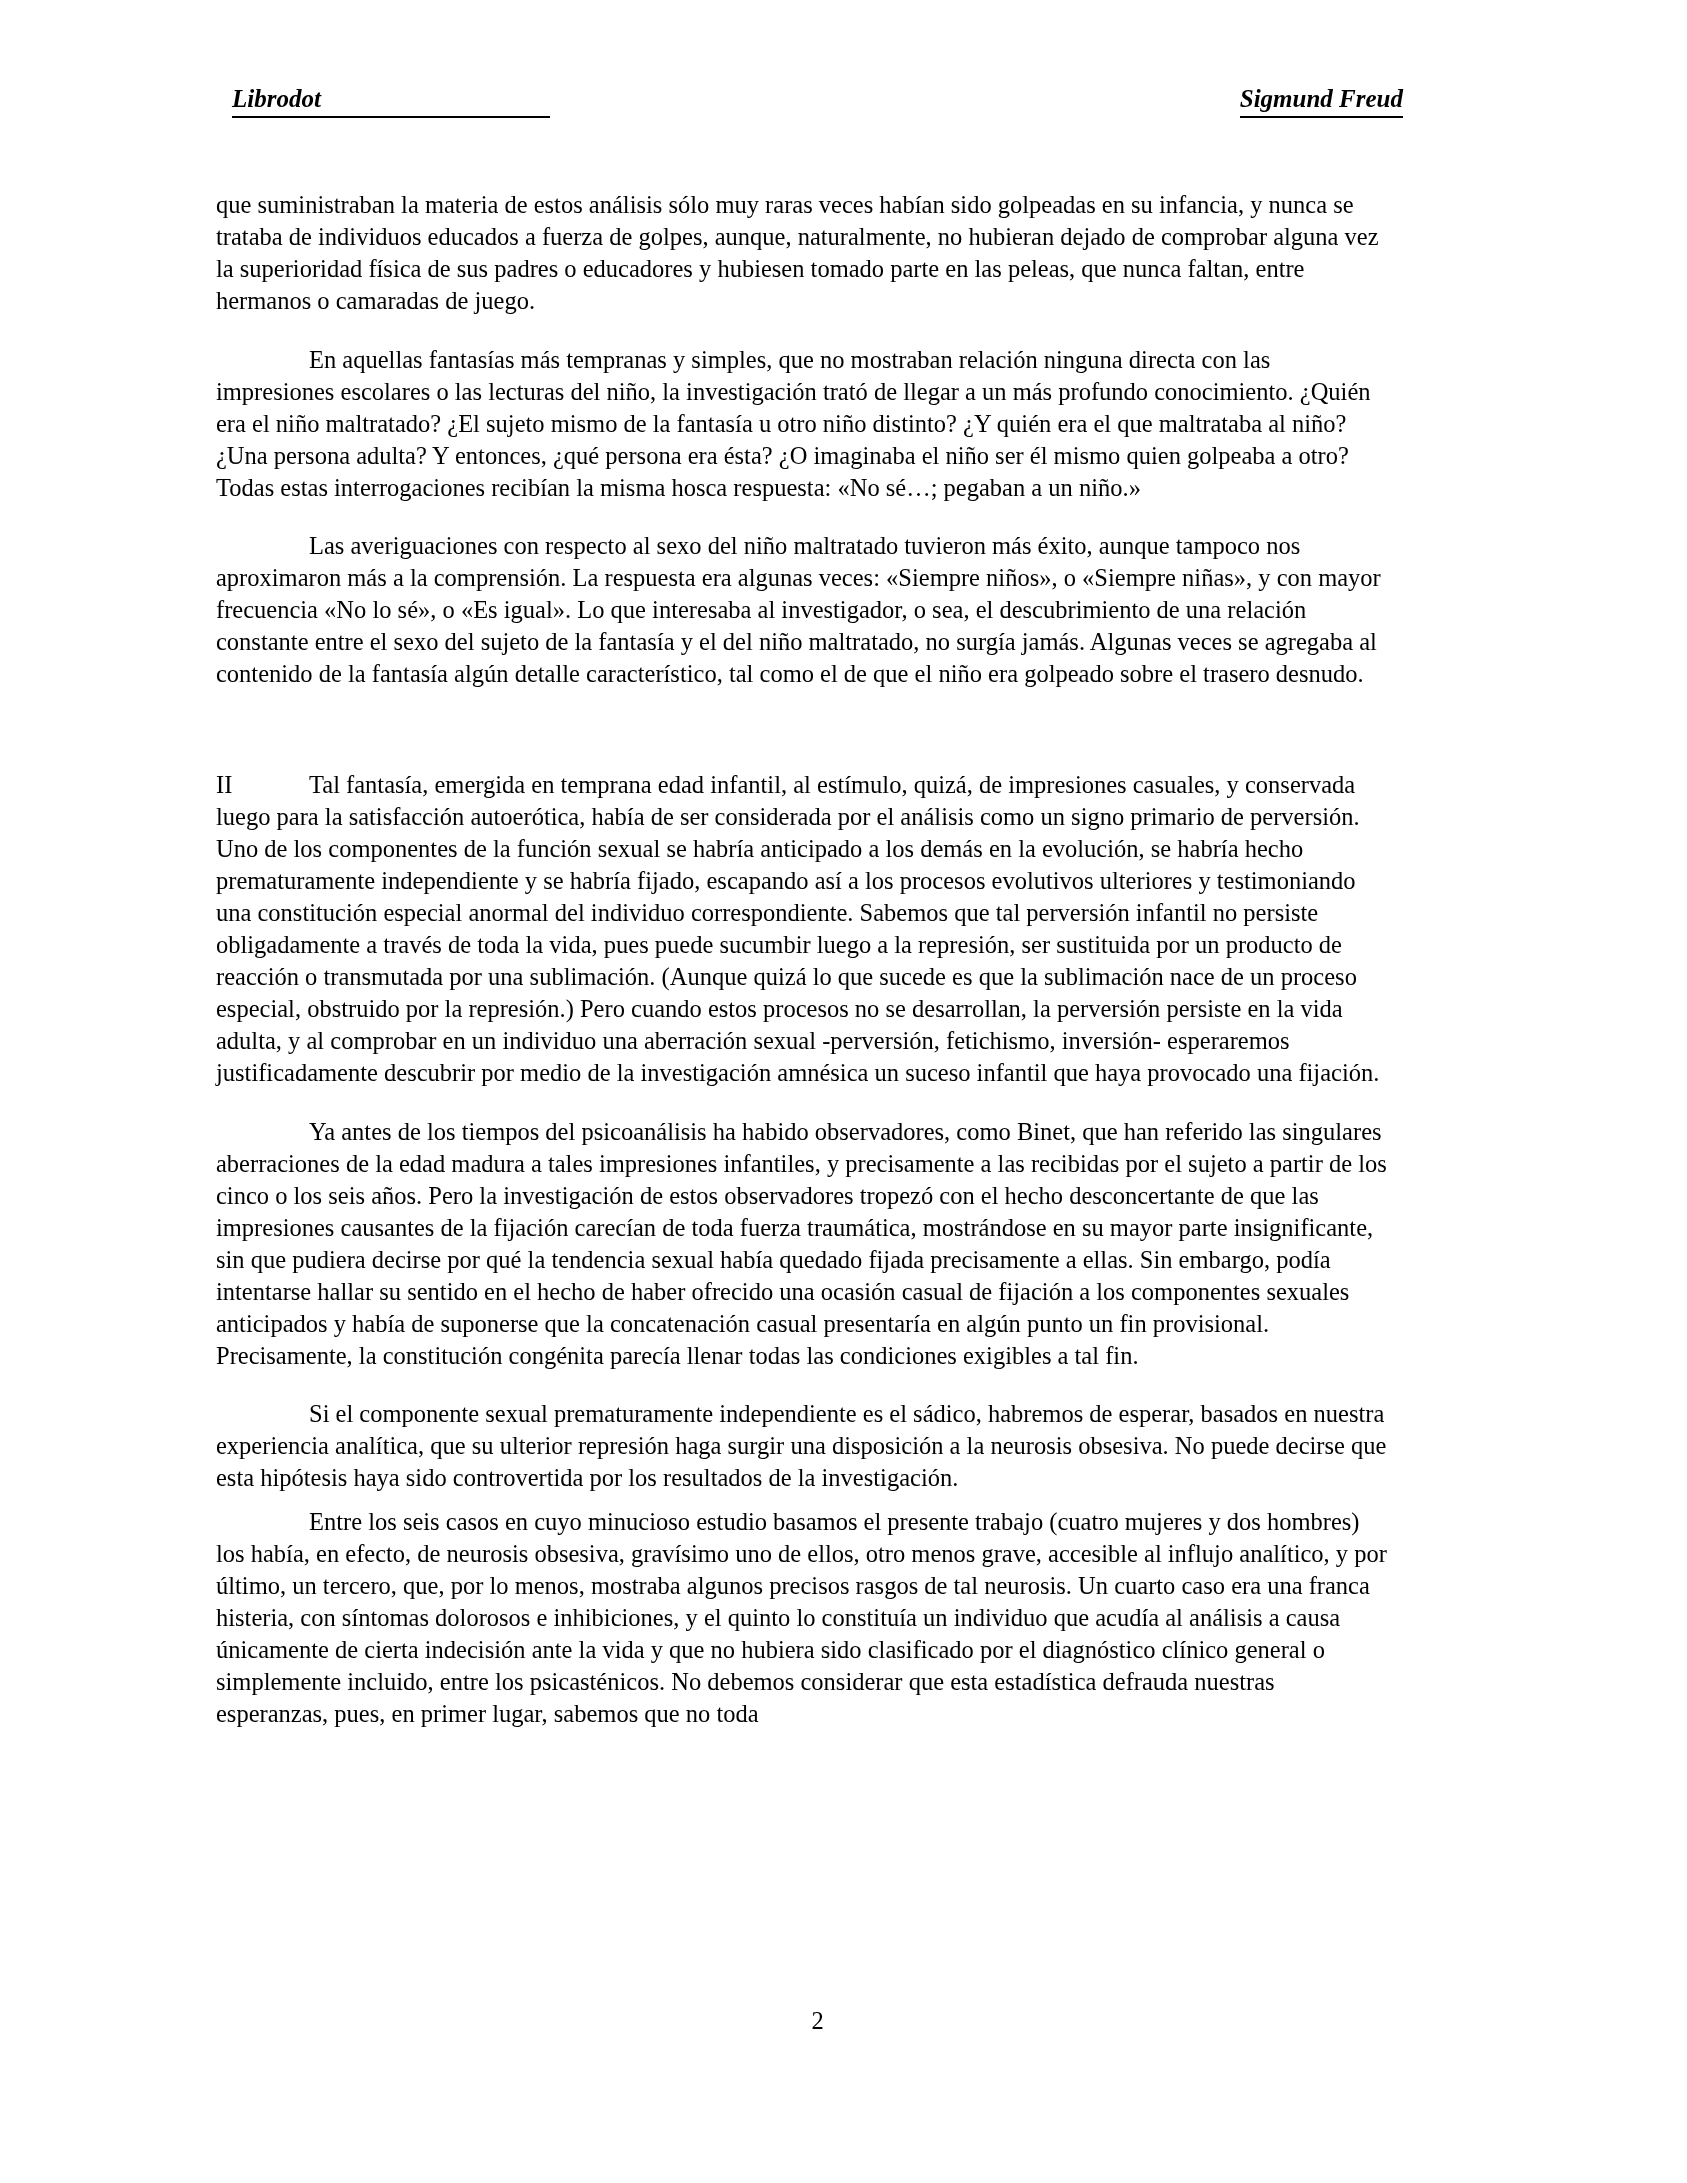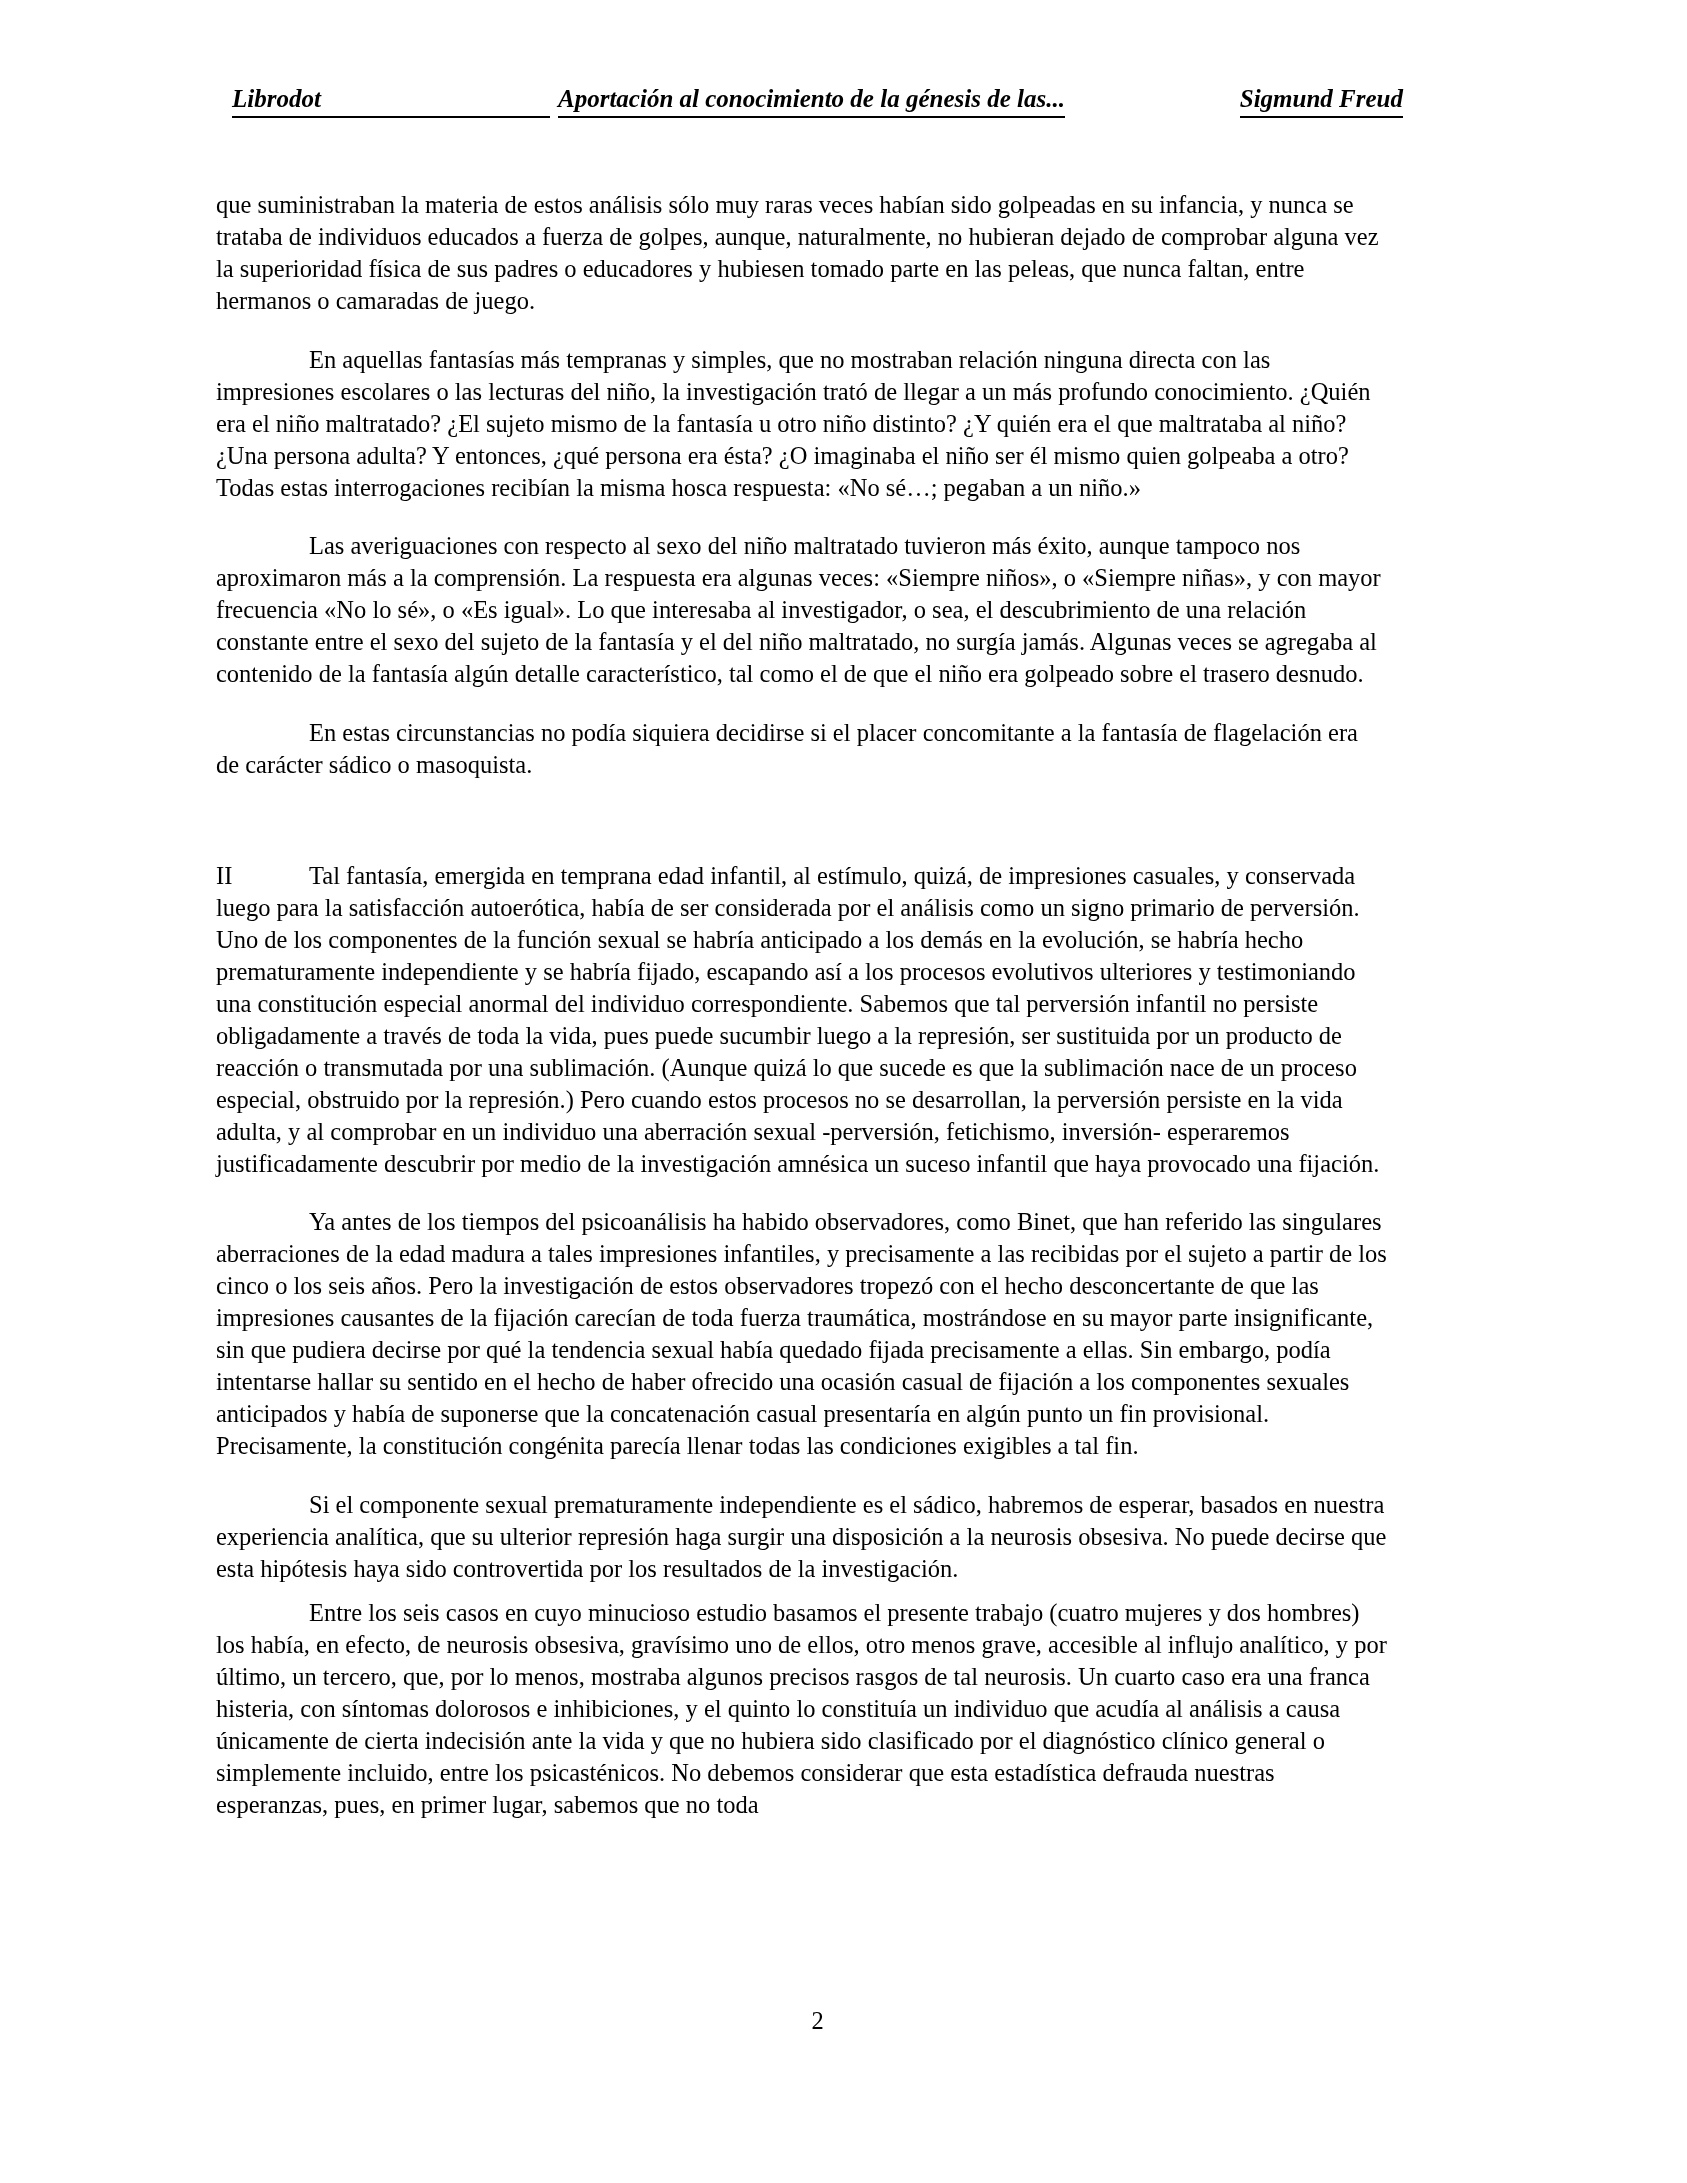--- a/index.html
+++ b/index.html
@@ -85,29 +85,27 @@
 </style>
 </head>
 <body>
 
 <div class="page">
 
   <div class="doc-header">
     <span class="h-left">
       <span>Librodot</span>
     </span>
-    <span class="h-center">Aportación al conocimiento de la génesis de las...</span>
     <span class="h-right">Sigmund Freud</span>
   </div>
 
   <div class="doc-body">
       <p class="para">que suministraban la materia de estos análisis sólo muy raras veces habían sido golpeadas en su infancia, y nunca se trataba de individuos educados a fuerza de golpes, aunque, naturalmente, no hubieran dejado de comprobar alguna vez la superioridad física de sus padres o educadores y hubiesen tomado parte en las peleas, que nunca faltan, entre hermanos o camaradas de juego.</p>
       <p class="para indent">En aquellas fantasías más tempranas y simples, que no mostraban relación ninguna directa con las impresiones escolares o las lecturas del niño, la investigación trató de llegar a un más profundo conocimiento. ¿Quién era el niño maltratado? ¿El sujeto mismo de la fantasía u otro niño distinto? ¿Y quién era el que maltrataba al niño? ¿Una persona adulta? Y entonces, ¿qué persona era ésta? ¿O imaginaba el niño ser él mismo quien golpeaba a otro? Todas estas interrogaciones recibían la misma hosca respuesta: «No sé…; pegaban a un niño.»</p>
       <p class="para indent">Las averiguaciones con respecto al sexo del niño maltratado tuvieron más éxito, aunque tampoco nos aproximaron más a la comprensión. La respuesta era algunas veces: «Siempre niños», o «Siempre niñas», y con mayor frecuencia «No lo sé», o «Es igual». Lo que interesaba al investigador, o sea, el descubrimiento de una relación constante entre el sexo del sujeto de la fantasía y el del niño maltratado, no surgía jamás. Algunas veces se agregaba al contenido de la fantasía algún detalle característico, tal como el de que el niño era golpeado sobre el trasero desnudo.</p>
-      <p class="para indent">En estas circunstancias no podía siquiera decidirse si el placer concomitante a la fantasía de flagelación era de carácter sádico o masoquista.</p>
       <p class="para indent gap-section"><span class="marker">II</span>Tal fantasía, emergida en temprana edad infantil, al estímulo, quizá, de impresiones casuales, y conservada luego para la satisfacción autoerótica, había de ser considerada por el análisis como un signo primario de perversión. Uno de los componentes de la función sexual se habría anticipado a los demás en la evolución, se habría hecho prematuramente independiente y se habría fijado, escapando así a los procesos evolutivos ulteriores y testimoniando una constitución especial anormal del individuo correspondiente. Sabemos que tal perversión infantil no persiste obligadamente a través de toda la vida, pues puede sucumbir luego a la represión, ser sustituida por un producto de reacción o transmutada por una sublimación. (Aunque quizá lo que sucede es que la sublimación nace de un proceso especial, obstruido por la represión.) Pero cuando estos procesos no se desarrollan, la perversión persiste en la vida adulta, y al comprobar en un individuo una aberración sexual -perversión, fetichismo, inversión- esperaremos justificadamente descubrir por medio de la investigación amnésica un suceso infantil que haya provocado una fijación.</p>
       <p class="para indent">Ya antes de los tiempos del psicoanálisis ha habido observadores, como Binet, que han referido las singulares aberraciones de la edad madura a tales impresiones infantiles, y precisamente a las recibidas por el sujeto a partir de los cinco o los seis años. Pero la investigación de estos observadores tropezó con el hecho desconcertante de que las impresiones causantes de la fijación carecían de toda fuerza traumática, mostrándose en su mayor parte insignificante, sin que pudiera decirse por qué la tendencia sexual había quedado fijada precisamente a ellas. Sin embargo, podía intentarse hallar su sentido en el hecho de haber ofrecido una ocasión casual de fijación a los componentes sexuales anticipados y había de suponerse que la concatenación casual presentaría en algún punto un fin provisional. Precisamente, la constitución congénita parecía llenar todas las condiciones exigibles a tal fin.</p>
       <p class="para indent">Si el componente sexual prematuramente independiente es el sádico, habremos de esperar, basados en nuestra experiencia analítica, que su ulterior represión haga surgir una disposición a la neurosis obsesiva. No puede decirse que esta hipótesis haya sido controvertida por los resultados de la investigación.</p>
       <p class="para indent gap-none">Entre los seis casos en cuyo minucioso estudio basamos el presente trabajo (cuatro mujeres y dos hombres) los había, en efecto, de neurosis obsesiva, gravísimo uno de ellos, otro menos grave, accesible al influjo analítico, y por último, un tercero, que, por lo menos, mostraba algunos precisos rasgos de tal neurosis. Un cuarto caso era una franca histeria, con síntomas dolorosos e inhibiciones, y el quinto lo constituía un individuo que acudía al análisis a causa únicamente de cierta indecisión ante la vida y que no hubiera sido clasificado por el diagnóstico clínico general o simplemente incluido, entre los psicasténicos. No debemos considerar que esta estadística defrauda nuestras esperanzas, pues, en primer lugar, sabemos que no toda</p>
     </div>
 
   <div class="page-footer">
     <span>2</span>
   </div>
 

